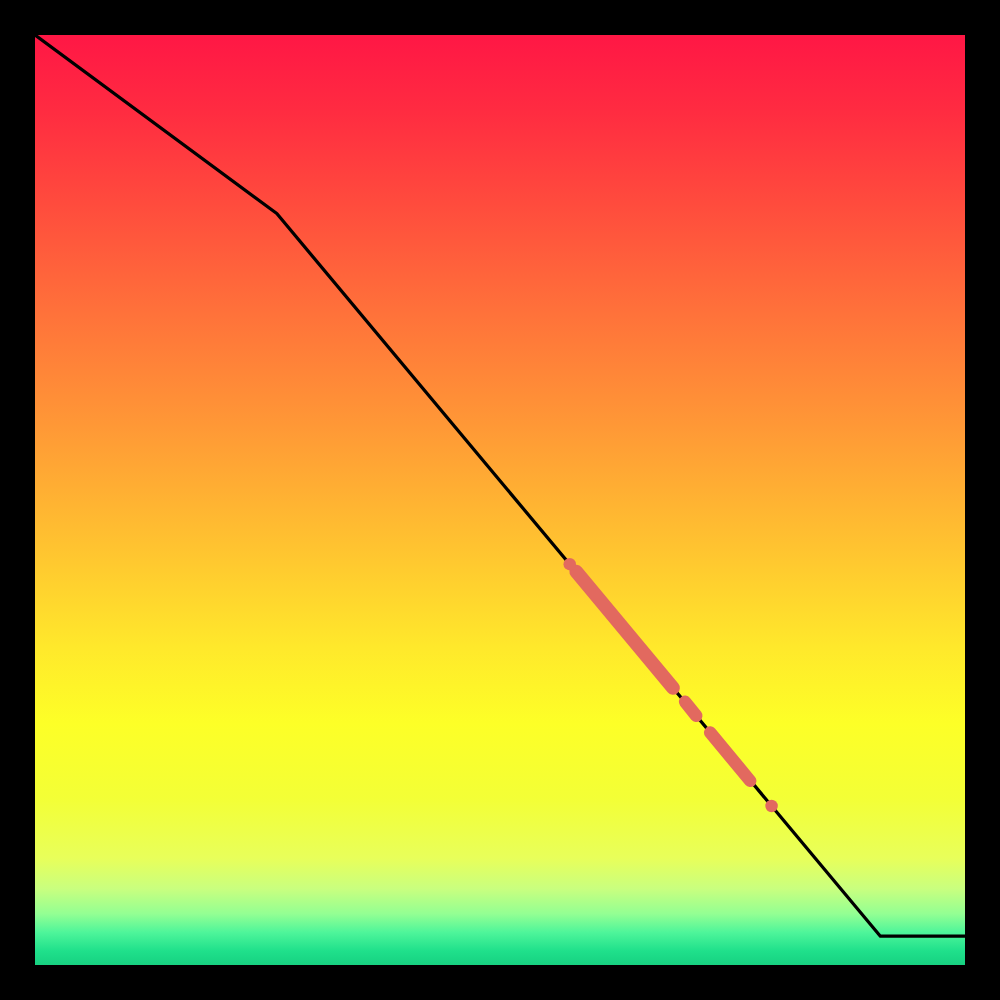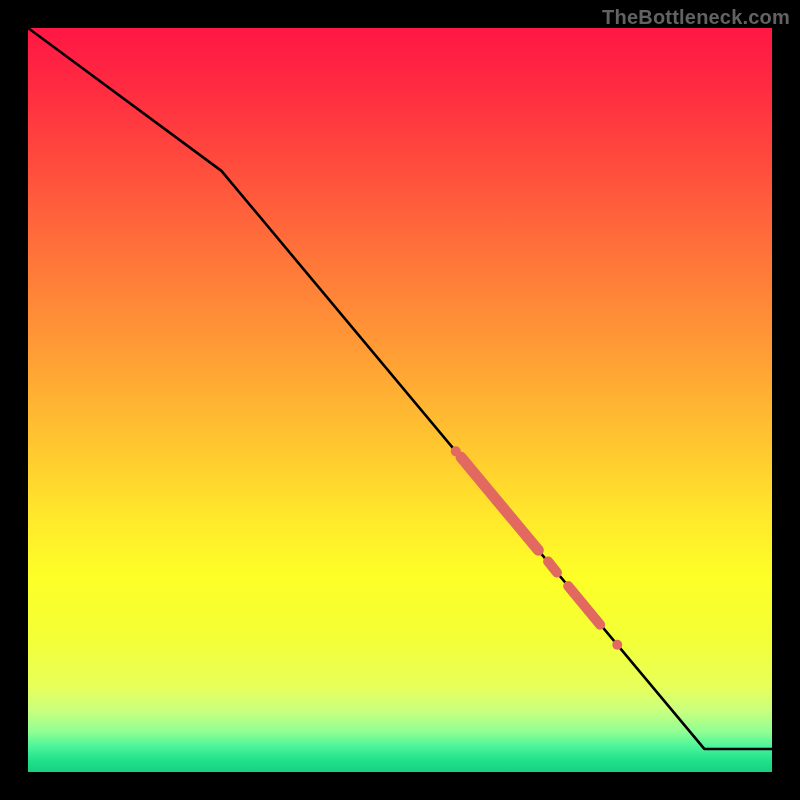--- a/index.html
+++ b/index.html
@@ -28,21 +28,20 @@
     color: #626262;
     letter-spacing: 0.2px;
     user-select: none;
   }
   svg { display: block; }
 </style>
 </head>
 <body>
 
 <div class="stage">
-  <div class="watermark">TheBottleneck.com</div>
   <div class="plot-area">
     <svg id="plot-svg" width="744" height="744" viewBox="0 0 744 744" preserveAspectRatio="none">
         <defs>
           <linearGradient id="bgGrad" x1="0" y1="0" x2="0" y2="1">
             <stop offset="0%" stop-color="#ff1745"></stop>
             <stop offset="8%" stop-color="#ff2b41"></stop>
             <stop offset="18%" stop-color="#ff4b3d"></stop>
             <stop offset="30%" stop-color="#ff723a"></stop>
             <stop offset="42%" stop-color="#ff9836"></stop>
             <stop offset="55.00000000000001%" stop-color="#ffc330"></stop>

